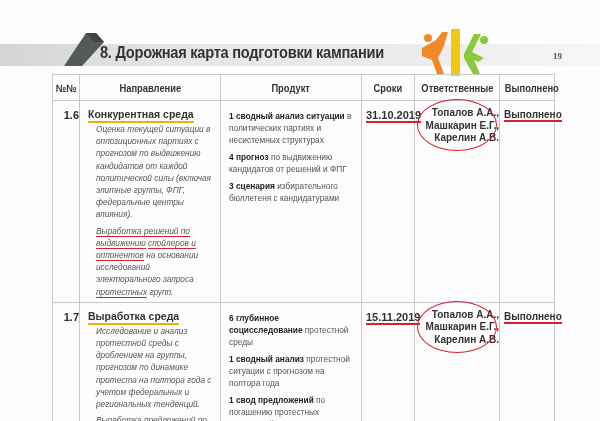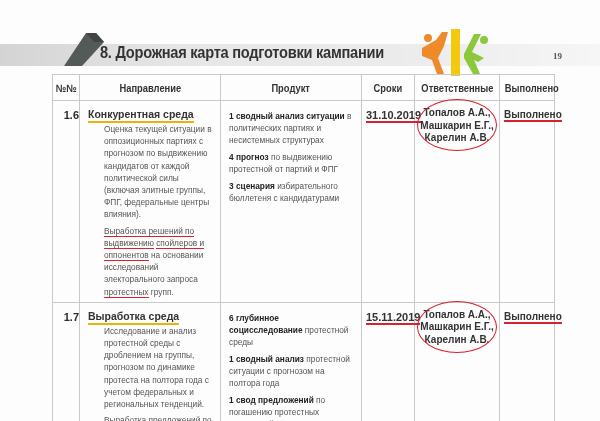--- a/index.html
+++ b/index.html
@@ -10,28 +10,28 @@
   .logo{position:absolute;left:418px;top:26px;width:80px;height:50px;}
   .page-num{position:absolute;left:553px;top:51px;font-size:9px;font-weight:bold;color:#555;font-family:"Liberation Serif",serif;}
   table{position:absolute;left:52px;top:74px;border-collapse:collapse;table-layout:fixed;width:496px;}
   td,th{border:1px solid #c9c9c9;vertical-align:top;padding:0;}
   th{height:25px;font-size:11px;font-weight:bold;color:#333;vertical-align:middle;text-align:center;}
   .c0{width:26px}.c1{width:140px}.c2{width:140px}.c3{width:52px}.c4{width:84px}.c5{width:54px}
   .narrow{display:inline-block;transform:scaleX(0.85);transform-origin:center;white-space:nowrap;}
   .num{font-size:11px;font-weight:bold;padding:8px 0 0 5px;text-align:right;}
   .dir{padding:7px 4px 0 8px;font-size:8.3px;line-height:12.2px;color:#555;}
   .dir .head{font-size:10.5px;font-weight:bold;color:#333;display:inline-block;border-bottom:2px solid #eab308;line-height:13px;}
-  .dir p{margin:0 0 4px 16px;}
+  .dir p{margin:0 0 4px 8px;font-style:italic;}
   .ul{border-bottom:1.5px solid #d9202e;}
   .prod{padding:9px 8px 0 8px;font-size:8.3px;line-height:12px;color:#555;}
   .prod p{margin:0 0 5px 0;}
   .prod b{color:#222;}
   .date{font-size:11px;font-weight:bold;color:#333;padding:8px 0 0 4px;}
   .date span{border-bottom:2px solid #d9202e;}
-  .resp{position:relative;text-align:center;font-size:10px;font-weight:bold;line-height:12.5px;color:#333;padding-top:6px;}
+  .resp{position:relative;text-align:right;font-size:10px;font-weight:bold;line-height:12.5px;color:#333;padding-top:6px;}
   .resp .oval{position:absolute;left:2px;top:-2px;width:78px;height:50px;border:1.5px solid #d9202e;border-radius:50%;}
   .done{font-size:10px;font-weight:bold;color:#333;padding:8px 0 0 4px;}
   .done span{border-bottom:2px solid #d9202e;}
   tr.r1 td{height:160px;}
   tr.r2 td{height:165px;}
 </style>
 </head>
 <body>
 
 <div class="banner"></div>
@@ -63,21 +63,21 @@
 
   <tr class="r1">
     <td class="num">1.6</td>
     <td class="dir">
       <span class="head">Конкурентная среда</span>
       <p>Оценка текущей ситуации в оппози­ционных партиях с прогнозом по выдвижению кандидатов от каждой политической силы (включая элитные группы, ФПГ, федеральные центры влияния).</p>
       <p><span class="ul">Выработка решений по выдвижению</span> <span class="ul">спойлеров и оппонентов</span><span> на основа­нии исследований электорального запроса </span><span class="ul">протестных</span><span> групп.</span></p>
     </td>
     <td class="prod">
       <p><b>1 сводный анализ ситуации</b><span> в политических партиях и несистемных структурах</span></p>
-      <p><b>4 прогноз</b><span> по выдвижению протестной от партий и ФПГ</span></p>
+      <p><b>4 прогноз</b><span> по выдвижению кандидатов от решений и ФПГ</span></p>
       <p><b>3 сценария</b><span> избирательного бюллетеня с кандидатурами</span></p>
     </td>
     <td class="date"><span>31.10.2019</span></td>
     <td class="resp">
       <div class="oval"></div>
       <div>Топалов А.А.,</div>
       <div>Машкарин Е.Г.,</div>
       <div>Карелин А.В.</div>
     </td>
     <td class="done"><span>Выполнено</span></td>

